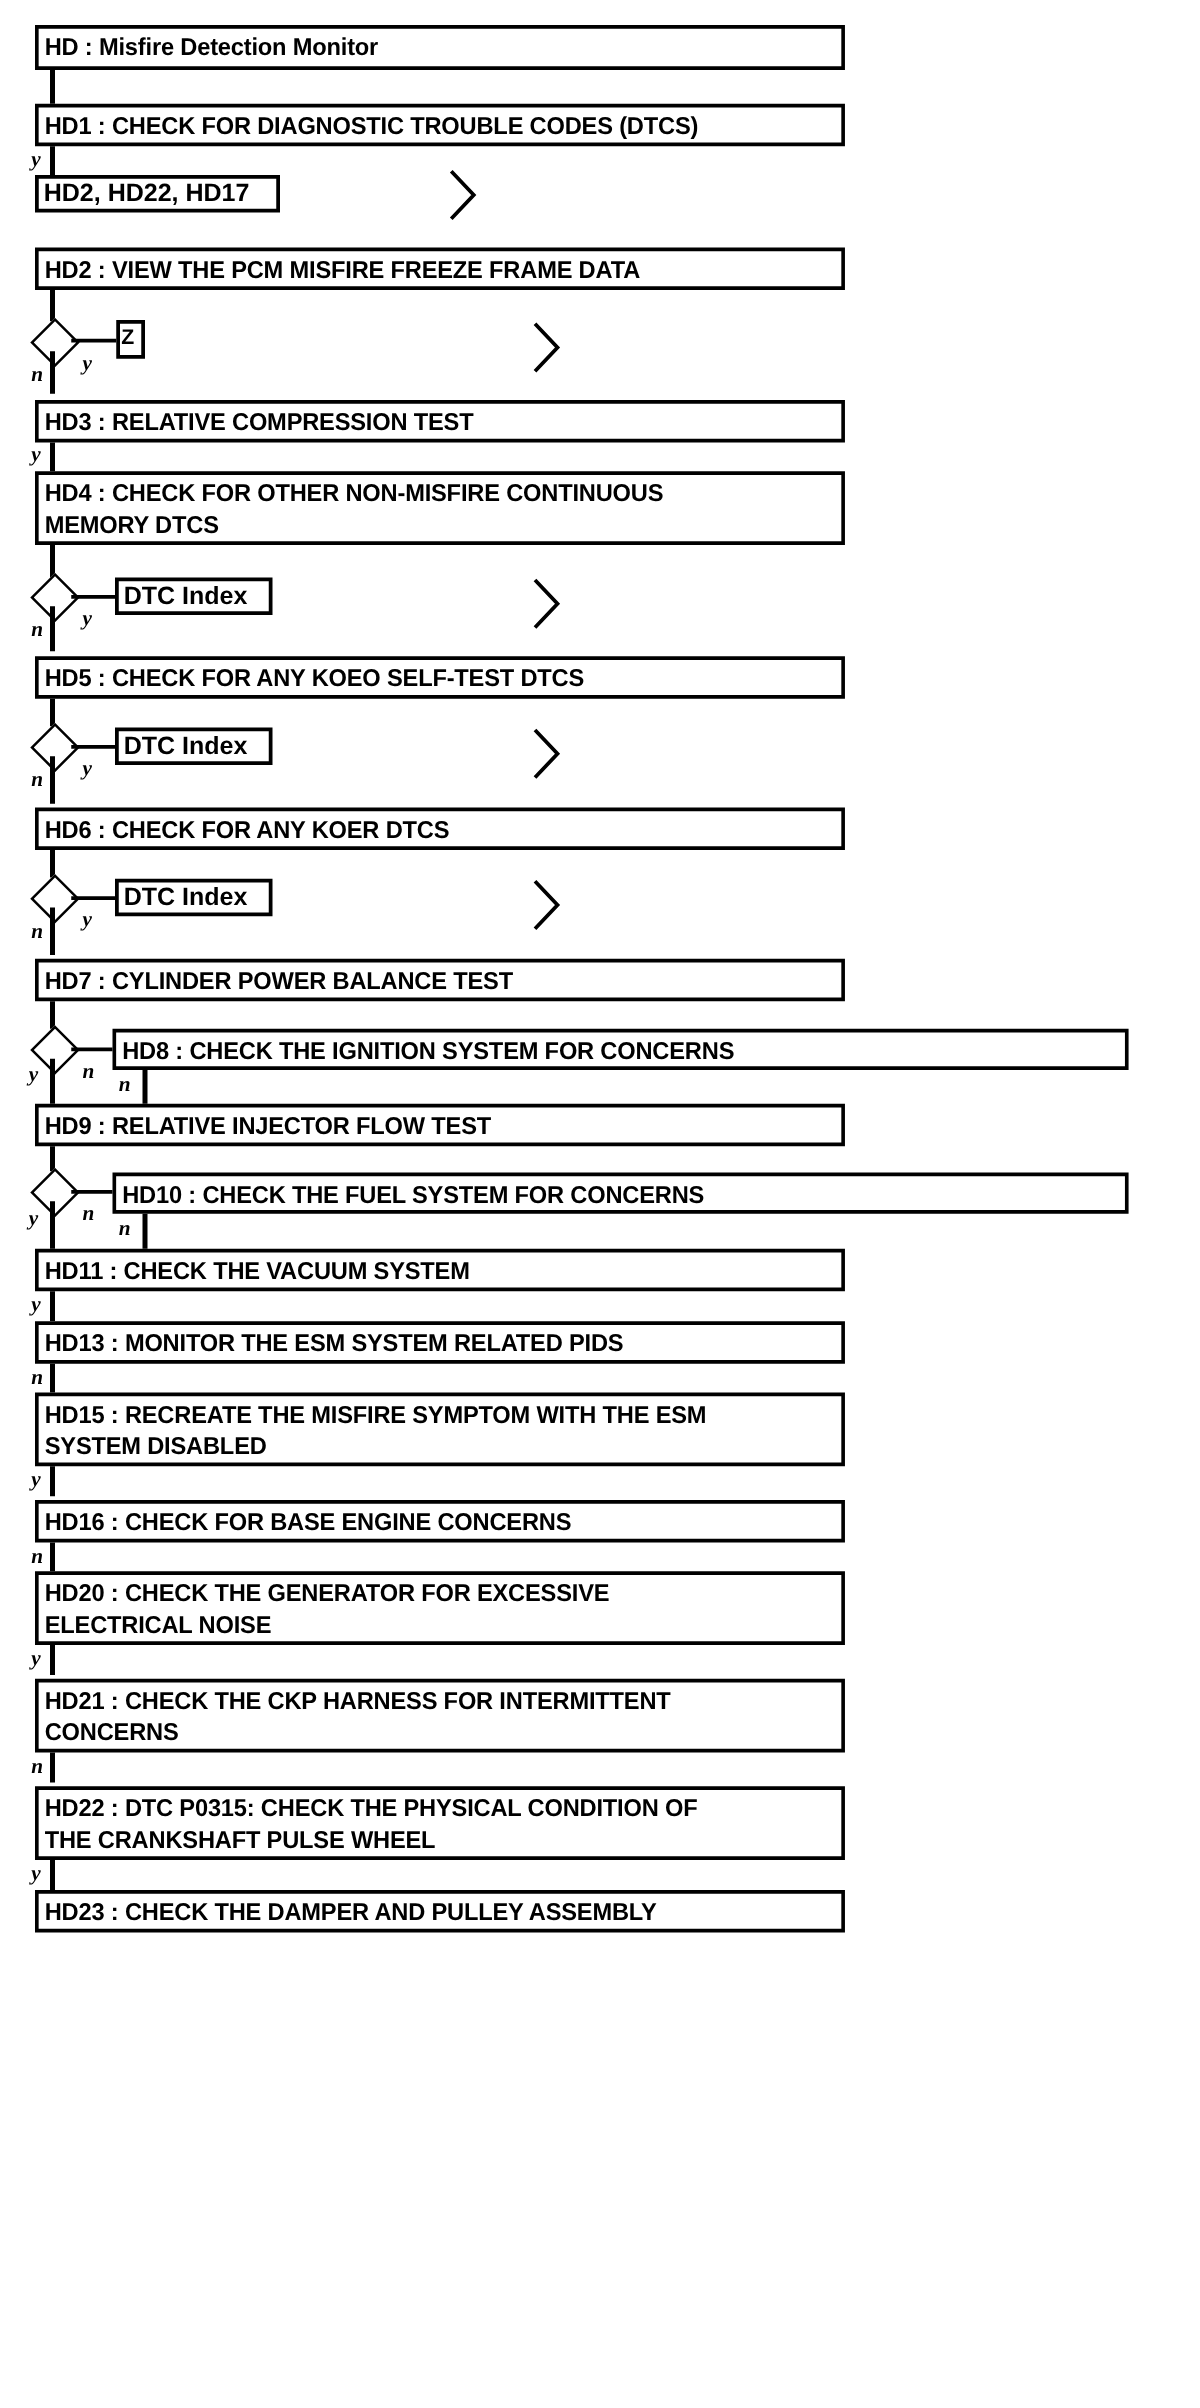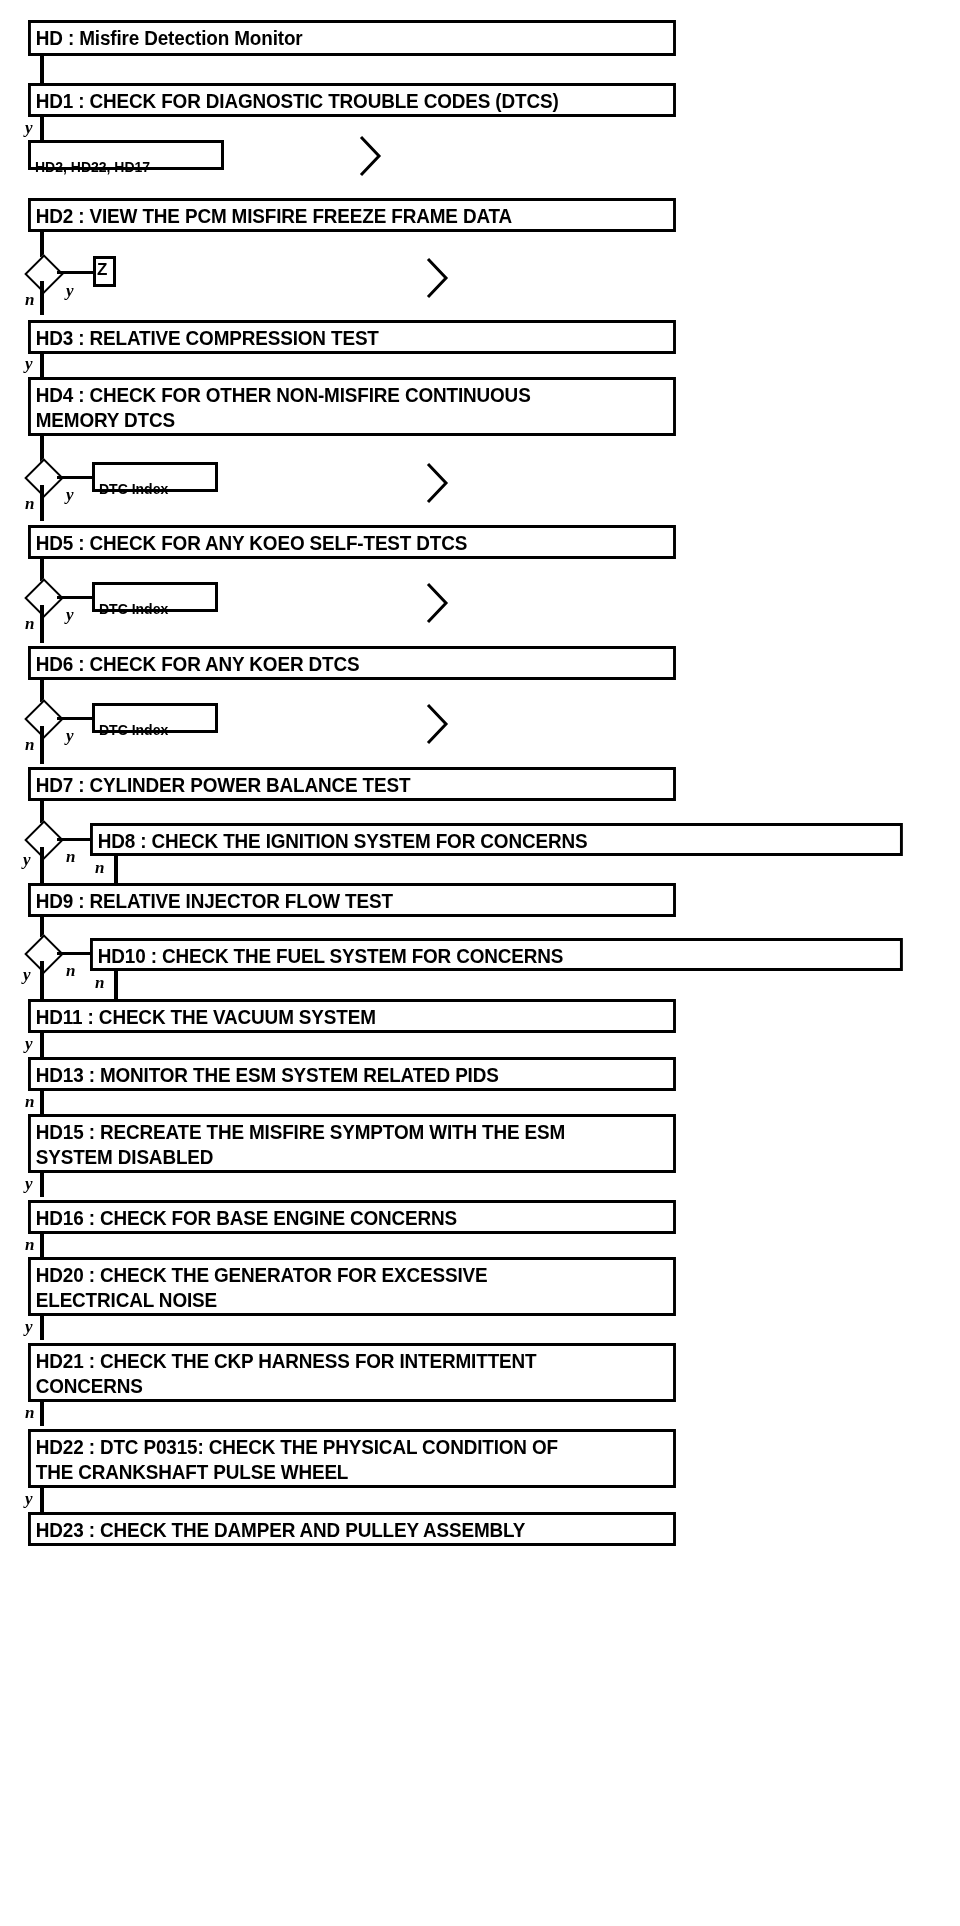--- a/index.html
+++ b/index.html
@@ -42,23 +42,23 @@
   }
 
   
   .refbox {
     position: absolute;
     box-sizing: border-box;
     border: 3px solid #000000;
     background: #ffffff;
     color: #000000;
     font-weight: bold;
-    font-size: 14px;
+    font-size: 20px;
     line-height: 22px;
-    padding: 13px 4px 1px 4px;
+    padding: 1px 4px 1px 4px;
     white-space: nowrap;
   }
   .refbox.tiny {
     font-size: 17px;
     padding: 0 1px;
     overflow: hidden;
   }
 
   
   .vline {

